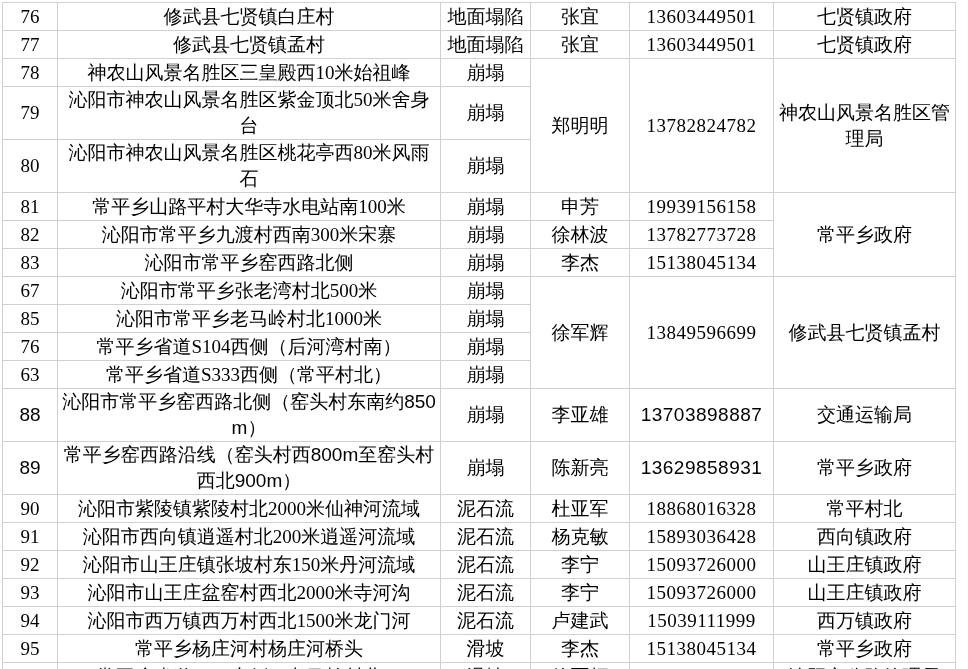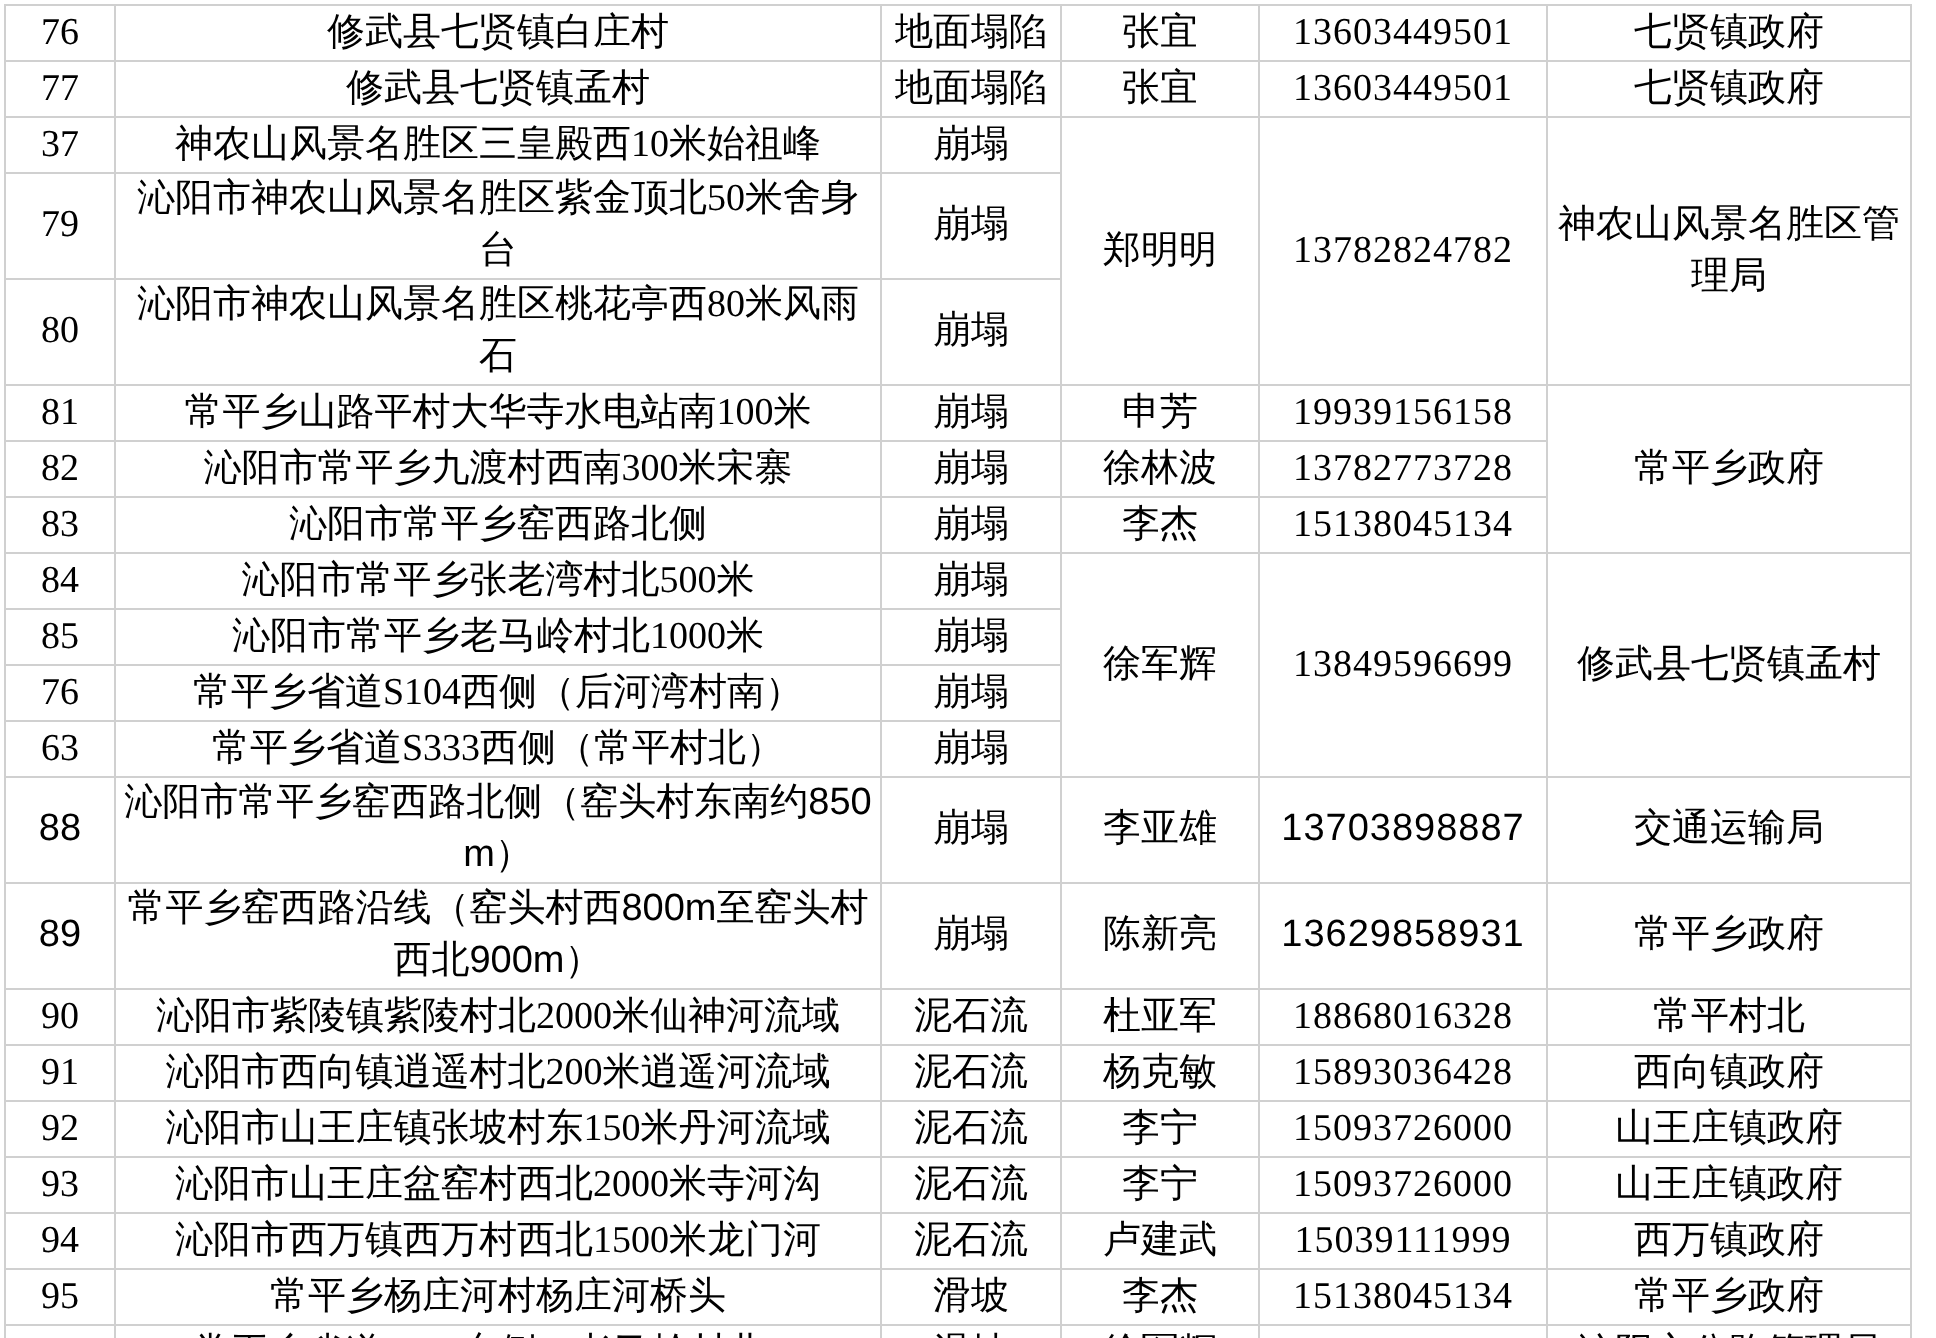--- a/index.html
+++ b/index.html
@@ -45,21 +45,21 @@
     <tr class="s">
       <td class="num">77</td>
       <td>修武县七贤镇孟村</td>
       <td>地面塌陷</td>
       <td>张宜</td>
       <td class="phone">13603449501</td>
       <td>七贤镇政府</td>
     </tr>
 
     <tr class="s">
-      <td class="num">37</td>
+      <td class="num">78</td>
       <td>神农山风景名胜区三皇殿西10米始祖峰</td>
       <td>崩塌</td>
       <td rowspan="3">郑明明</td>
       <td rowspan="3" class="phone">13782824782</td>
       <td rowspan="3">神农山风景名胜区管理局</td>
     </tr>
 
     <tr class="s">
       <td class="num">79</td>
       <td>沁阳市神农山风景名胜区紫金顶北50米舍身台</td>
@@ -91,21 +91,21 @@
 
     <tr class="s">
       <td class="num">83</td>
       <td>沁阳市常平乡窑西路北侧</td>
       <td>崩塌</td>
       <td>李杰</td>
       <td class="phone">15138045134</td>
     </tr>
 
     <tr class="s">
-      <td class="num">84</td>
+      <td class="num">67</td>
       <td>沁阳市常平乡张老湾村北500米</td>
       <td>崩塌</td>
       <td rowspan="4">徐军辉</td>
       <td rowspan="4" class="phone">13849596699</td>
       <td rowspan="4">修武县七贤镇孟村</td>
     </tr>
 
     <tr class="s">
       <td class="num">85</td>
       <td>沁阳市常平乡老马岭村北1000米</td>

